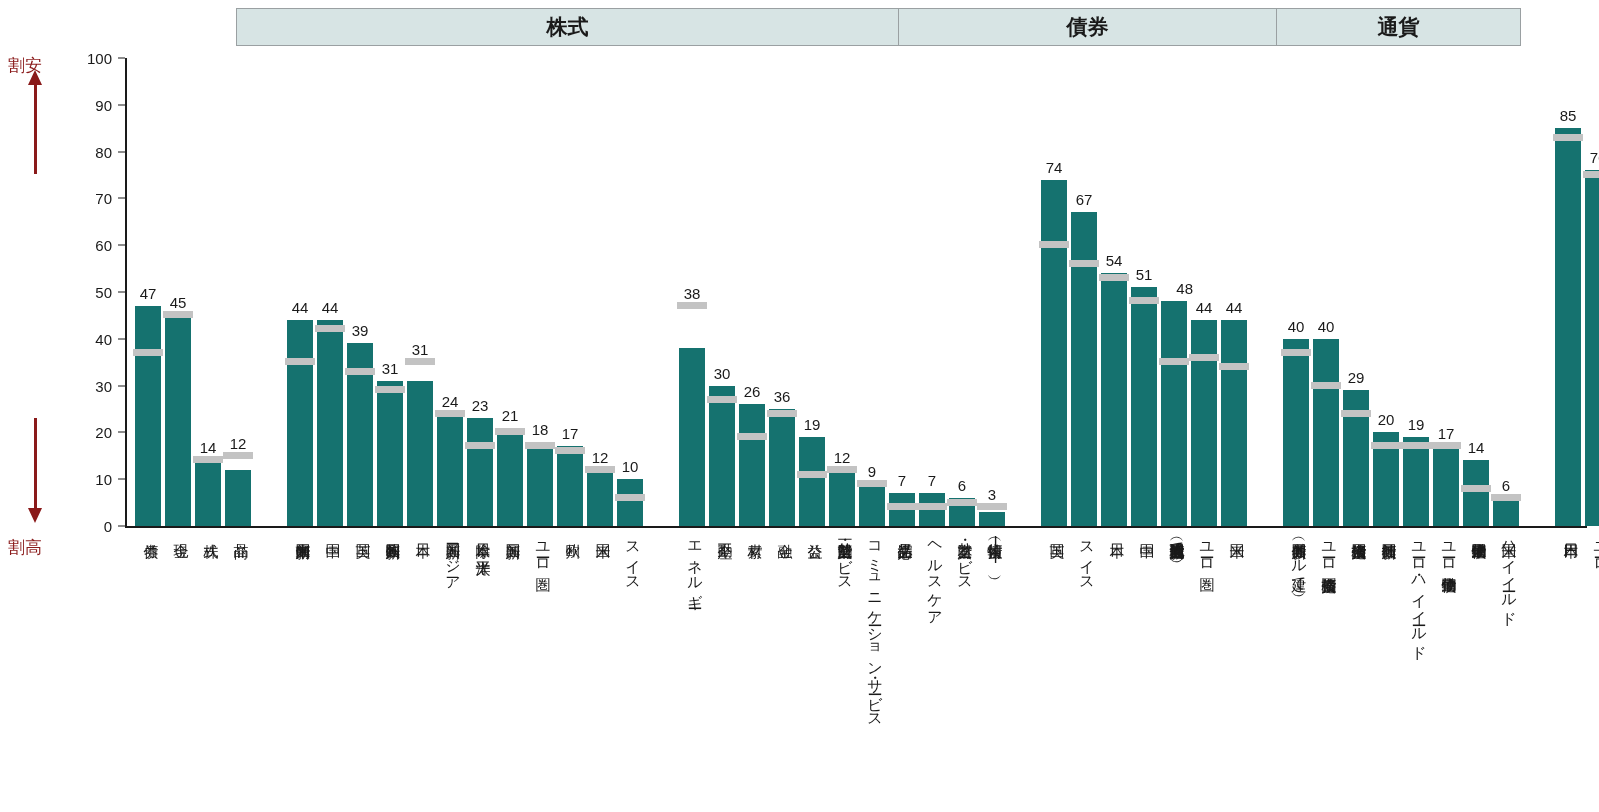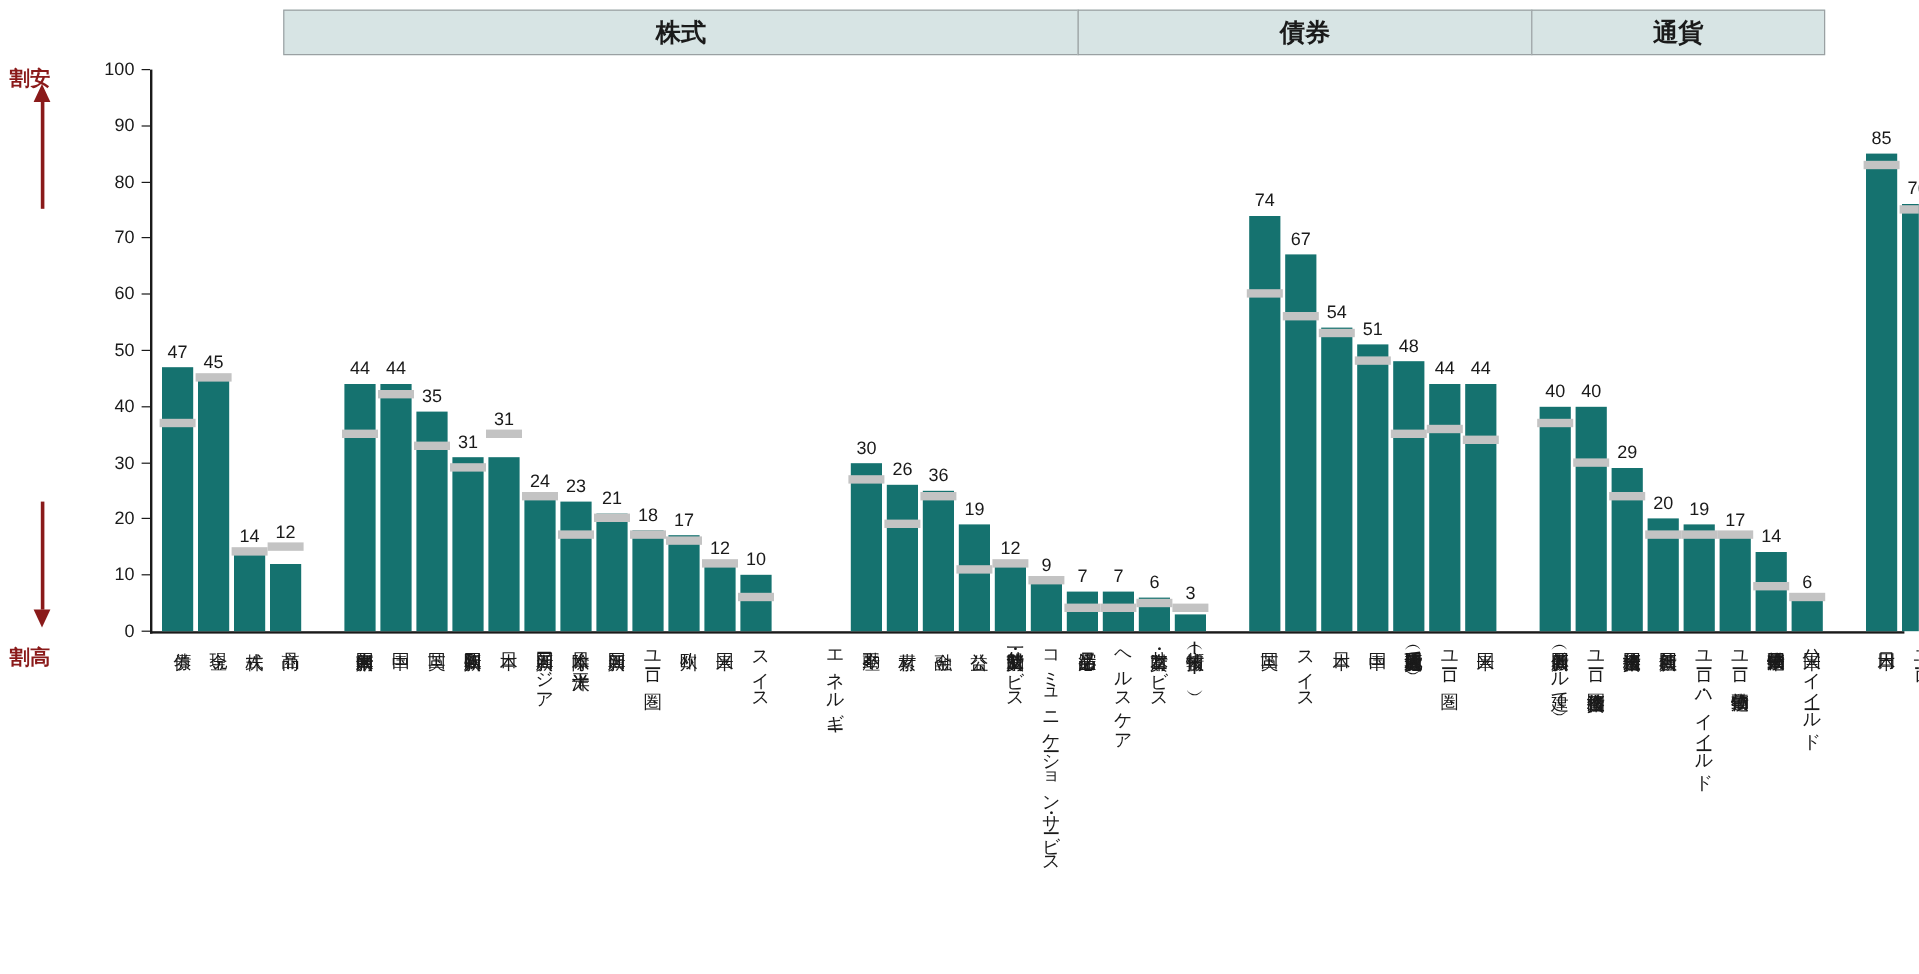--- a/index.html
+++ b/index.html
@@ -89,21 +89,21 @@
     height: 2px;
     background: #1a1a1a;
   }
 
   
   #cheap-label, #rich-label {
     position: absolute;
     left: 8px;
     font-size: 17px;
     color: #8a1a1a;
-    font-weight: bold;
+    font-weight: normal;
   }
   #cheap-label { top: -4px; }
   #rich-label  { top: 478px; }
   .arrow-col {
     position: absolute;
     left: 28px;
     width: 14px;
   }
   .arrow-line {
     position: absolute;
@@ -266,21 +266,21 @@
         <div class="bar-value" style="bottom: 209.92px;">44</div>
       </div>
       <div class="bar-group" style="left: 190px; height: 468px;">
         <div class="bar" style="height: 205.92px; background: rgb(21, 114, 111);"></div>
         <div class="prev-mark" style="bottom: 193.56px; background: rgb(195, 195, 195);"></div>
         <div class="bar-value" style="bottom: 209.92px;">44</div>
       </div>
       <div class="bar-group" style="left: 220px; height: 468px;">
         <div class="bar" style="height: 182.52px; background: rgb(21, 114, 111);"></div>
         <div class="prev-mark" style="bottom: 151.44px; background: rgb(195, 195, 195);"></div>
-        <div class="bar-value" style="bottom: 186.52px;">35</div>
+        <div class="bar-value" style="bottom: 186.52px;">39</div>
       </div>
       <div class="bar-group" style="left: 250px; height: 468px;">
         <div class="bar" style="height: 145.08px; background: rgb(21, 114, 111);"></div>
         <div class="prev-mark" style="bottom: 132.72px; background: rgb(195, 195, 195);"></div>
         <div class="bar-value" style="bottom: 149.08px;">31</div>
       </div>
       <div class="bar-group" style="left: 280px; height: 468px;">
         <div class="bar" style="height: 145.08px; background: rgb(21, 114, 111);"></div>
         <div class="prev-mark" style="bottom: 160.8px; background: rgb(195, 195, 195);"></div>
         <div class="bar-value" style="bottom: 167.8px;">31</div>
@@ -313,20 +313,25 @@
       <div class="bar-group" style="left: 460px; height: 468px;">
         <div class="bar" style="height: 56.16px; background: rgb(21, 114, 111);"></div>
         <div class="prev-mark" style="bottom: 53.16px; background: rgb(195, 195, 195);"></div>
         <div class="bar-value" style="bottom: 60.16px;">12</div>
       </div>
       <div class="bar-group" style="left: 490px; height: 468px;">
         <div class="bar" style="height: 46.8px; background: rgb(21, 114, 111);"></div>
         <div class="prev-mark" style="bottom: 25.08px; background: rgb(195, 195, 195);"></div>
         <div class="bar-value" style="bottom: 50.8px;">10</div>
       </div>
+      <div class="bar-group" style="left: 552px; height: 468px;">
+        <div class="bar" style="height: 177.84px; background: rgb(21, 114, 111);"></div>
+        <div class="prev-mark" style="bottom: 216.96px; background: rgb(195, 195, 195);"></div>
+        <div class="bar-value" style="bottom: 223.96px;">38</div>
+      </div>
       <div class="bar-group" style="left: 582px; height: 468px;">
         <div class="bar" style="height: 140.4px; background: rgb(21, 114, 111);"></div>
         <div class="prev-mark" style="bottom: 123.36px; background: rgb(195, 195, 195);"></div>
         <div class="bar-value" style="bottom: 144.4px;">30</div>
       </div>
       <div class="bar-group" style="left: 612px; height: 468px;">
         <div class="bar" style="height: 121.68px; background: rgb(21, 114, 111);"></div>
         <div class="prev-mark" style="bottom: 85.92px; background: rgb(195, 195, 195);"></div>
         <div class="bar-value" style="bottom: 125.68px;">26</div>
       </div>
@@ -386,21 +391,21 @@
         <div class="bar-value" style="bottom: 256.72px;">54</div>
       </div>
       <div class="bar-group" style="left: 1004px; height: 468px;">
         <div class="bar" style="height: 238.68px; background: rgb(21, 114, 111);"></div>
         <div class="prev-mark" style="bottom: 221.64px; background: rgb(195, 195, 195);"></div>
         <div class="bar-value" style="bottom: 242.68px;">51</div>
       </div>
       <div class="bar-group" style="left: 1034px; height: 468px;">
         <div class="bar" style="height: 224.64px; background: rgb(21, 114, 111);"></div>
         <div class="prev-mark" style="bottom: 160.8px; background: rgb(195, 195, 195);"></div>
-        <div class="bar-value" style="bottom: 228.64px;">48</div>
+        <div class="bar-value" style="bottom: 228.64px; text-align: right;">48</div>
       </div>
       <div class="bar-group" style="left: 1064px; height: 468px;">
         <div class="bar" style="height: 205.92px; background: rgb(21, 114, 111);"></div>
         <div class="prev-mark" style="bottom: 165.48px; background: rgb(195, 195, 195);"></div>
         <div class="bar-value" style="bottom: 209.92px;">44</div>
       </div>
       <div class="bar-group" style="left: 1094px; height: 468px;">
         <div class="bar" style="height: 205.92px; background: rgb(21, 114, 111);"></div>
         <div class="prev-mark" style="bottom: 156.12px; background: rgb(195, 195, 195);"></div>
         <div class="bar-value" style="bottom: 209.92px;">44</div>

